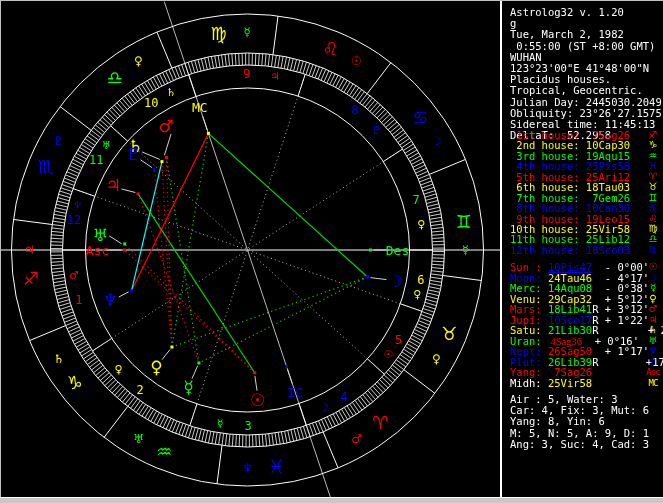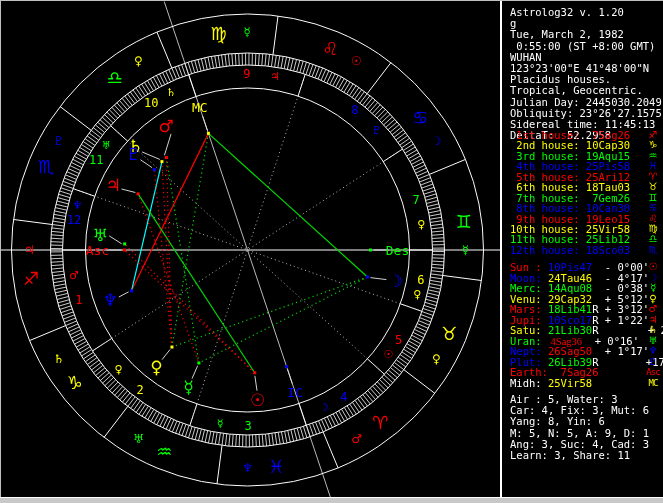--- a/index.html
+++ b/index.html
@@ -549,40 +549,39 @@
         <div class="row" style="color: rgb(255, 0, 0);"><span> 5th house: </span><span>25Ari12</span><span class="sym" style="position: absolute; left: 134px; top: 0px;">♈</span></div>
         <div class="row" style="color: rgb(255, 255, 0);"><span> 6th house: </span><span>18Tau03</span><span class="sym" style="position: absolute; left: 134px; top: 0px;">♉</span></div>
         <div class="row" style="color: rgb(0, 255, 0);"><span> 7th house: </span><span> 7Gem26</span><span class="sym" style="position: absolute; left: 134px; top: 0px;">♊</span></div>
         <div class="row" style="color: rgb(0, 0, 255);"><span> 8th house: </span><span>10Can30</span><span class="sym" style="position: absolute; left: 134px; top: 0px;">♋</span></div>
         <div class="row" style="color: rgb(255, 0, 0);"><span> 9th house: </span><span>19Leo15</span><span class="sym" style="position: absolute; left: 134px; top: 0px;">♌</span></div>
         <div class="row" style="color: rgb(255, 255, 0);"><span>10th house: </span><span>25Vir58</span><span class="sym" style="position: absolute; left: 134px; top: 0px;">♍</span></div>
         <div class="row" style="color: rgb(0, 255, 0);"><span>11th house: </span><span>25Lib12</span><span class="sym" style="position: absolute; left: 134px; top: 0px;">♎</span></div>
         <div class="row" style="color: rgb(0, 0, 255);"><span>12th house: </span><span>18Sco03</span><span class="sym" style="position: absolute; left: 134px; top: 0px;">♏</span></div>
       </div>
     <div id="planets-block">
-        <div class="row prow"><span style="color: rgb(255, 0, 0);">Sun : </span><span style="color: rgb(0, 0, 255);">10Pis47</span><span style="color: rgb(255, 255, 255);"> </span><span style="color: rgb(255, 255, 255);"> - 0°00'</span><span class="sym" style="color: rgb(255, 0, 0); position: absolute; left: 134px; top: 0px;">☉</span></div>
+        <div class="row prow"><span style="color: rgb(255, 0, 0);">Sun : </span><span style="color: rgb(0, 0, 255); text-decoration: underline;">10Pis47</span><span style="color: rgb(255, 255, 255);"> </span><span style="color: rgb(255, 255, 255);"> - 0°00'</span><span class="sym" style="color: rgb(255, 0, 0); position: absolute; left: 134px; top: 0px;">☉</span></div>
         <div class="row prow"><span style="color: rgb(0, 0, 255);">Moon: </span><span style="color: rgb(255, 255, 0);">24Tau46</span><span style="color: rgb(255, 255, 255);"> </span><span style="color: rgb(255, 255, 255);"> - 4°17'</span><span class="sym" style="color: rgb(0, 0, 255); position: absolute; left: 134px; top: 0px;">☽</span></div>
         <div class="row prow"><span style="color: rgb(0, 255, 0);">Merc: </span><span style="color: rgb(0, 255, 0);">14Aqu08</span><span style="color: rgb(255, 255, 255);"> </span><span style="color: rgb(255, 255, 255);"> - 0°38'</span><span class="sym" style="color: rgb(0, 255, 0); position: absolute; left: 134px; top: 0px;">☿</span></div>
         <div class="row prow"><span style="color: rgb(255, 255, 0);">Venu: </span><span style="color: rgb(255, 255, 0);">29Cap32</span><span style="color: rgb(255, 255, 255);"> </span><span style="color: rgb(255, 255, 255);"> + 5°12'</span><span class="sym" style="color: rgb(255, 255, 0); position: absolute; left: 134px; top: 0px;">♀</span></div>
         <div class="row prow"><span style="color: rgb(255, 0, 0);">Mars: </span><span style="color: rgb(0, 255, 0);">18Lib41</span><span style="color: rgb(255, 255, 255);">R</span><span style="color: rgb(255, 255, 255);"> + 3°12'</span><span class="sym" style="color: rgb(255, 0, 0); position: absolute; left: 134px; top: 0px;">♂</span></div>
         <div class="row prow"><span style="color: rgb(255, 0, 0);">Jupi: </span><span style="color: rgb(0, 0, 255);">10Sco17</span><span style="color: rgb(255, 255, 255);">R</span><span style="color: rgb(255, 255, 255);"> + 1°22'</span><span class="sym" style="color: rgb(255, 0, 0); position: absolute; left: 134px; top: 0px;">♃</span></div>
         <div class="row prow"><span style="color: rgb(255, 255, 0);">Satu: </span><span style="color: rgb(0, 255, 0);">21Lib30</span><span style="color: rgb(255, 255, 255);">R</span><span style="color: rgb(255, 255, 255); margin-left: 43px;"> + 2°41'</span><span class="sym" style="color: rgb(255, 255, 0); position: absolute; left: 134px; top: 0px;">♄</span></div>
         <div class="row prow"><span style="color: rgb(0, 255, 0);">Uran: </span><span style="color: rgb(255, 0, 0); font-family: Liberation Serif, serif;"> 4Sag36</span><span style="color: rgb(255, 255, 255);"> </span><span style="color: rgb(255, 255, 255);"> + 0°16'</span><span class="sym" style="color: rgb(0, 255, 0); position: absolute; left: 134px; top: 0px;">♅</span></div>
         <div class="row prow"><span style="color: rgb(0, 0, 255);">Nept: </span><span style="color: rgb(255, 0, 0);">26Sag50</span><span style="color: rgb(255, 255, 255);"> </span><span style="color: rgb(255, 255, 255);"> + 1°17'</span><span class="sym" style="color: rgb(0, 0, 255); position: absolute; left: 134px; top: 0px;">♆</span></div>
         <div class="row prow"><span style="color: rgb(0, 0, 255);">Plut: </span><span style="color: rgb(0, 255, 0);">26Lib39</span><span style="color: rgb(255, 255, 255);">R</span><span style="color: rgb(255, 255, 255); padding-left: 41px;"> +17°28'</span><span class="sym" style="color: rgb(0, 0, 255); position: absolute; left: 134px; top: 0px;">♇</span></div>
-        <div class="row prow"><span style="color: rgb(255, 0, 0);">Earth: </span><span style="color: rgb(255, 0, 0);"> 7Sag26</span><span style="color: rgb(255, 255, 255);"> </span><span style="color: rgb(255, 255, 255);"> </span><span class="sym txt" style="color: rgb(255, 0, 0); position: absolute; left: 134px; top: 0px;">Asc</span></div>
+        <div class="row prow"><span style="color: rgb(255, 0, 0);">Yang: </span><span style="color: rgb(255, 0, 0);"> 7Sag26</span><span style="color: rgb(255, 255, 255);"> </span><span style="color: rgb(255, 255, 255);"> </span><span class="sym txt" style="color: rgb(255, 0, 0); position: absolute; left: 134px; top: 0px;">Asc</span></div>
         <div class="row prow"><span style="color: rgb(255, 255, 255);">Midh: </span><span style="color: rgb(255, 255, 0);">25Vir58</span><span style="color: rgb(255, 255, 255);"> </span><span style="color: rgb(255, 255, 255);"> </span><span class="sym txt" style="color: rgb(255, 255, 0); position: absolute; left: 134px; top: 0px;">MC</span></div>
       </div>
     <div id="stats-block">
         <div class="tline">Air : 5, Water: 3</div>
         <div class="tline">Car: 4, Fix: 3, Mut: 6</div>
         <div class="tline">Yang: 8, Yin: 6</div>
         <div class="tline">M: 5, N: 5, A: 9, D: 1</div>
         <div class="tline">Ang: 3, Suc: 4, Cad: 3</div>
-        <div class="tline">Learn: 3, Share: 11</div>
       </div>
   </div>
 
   <div id="divider"></div>
   <div id="top-border"></div>
   <div id="left-border"></div>
   <div id="bottom-border"></div>
 </div>
 
 </body></html>

